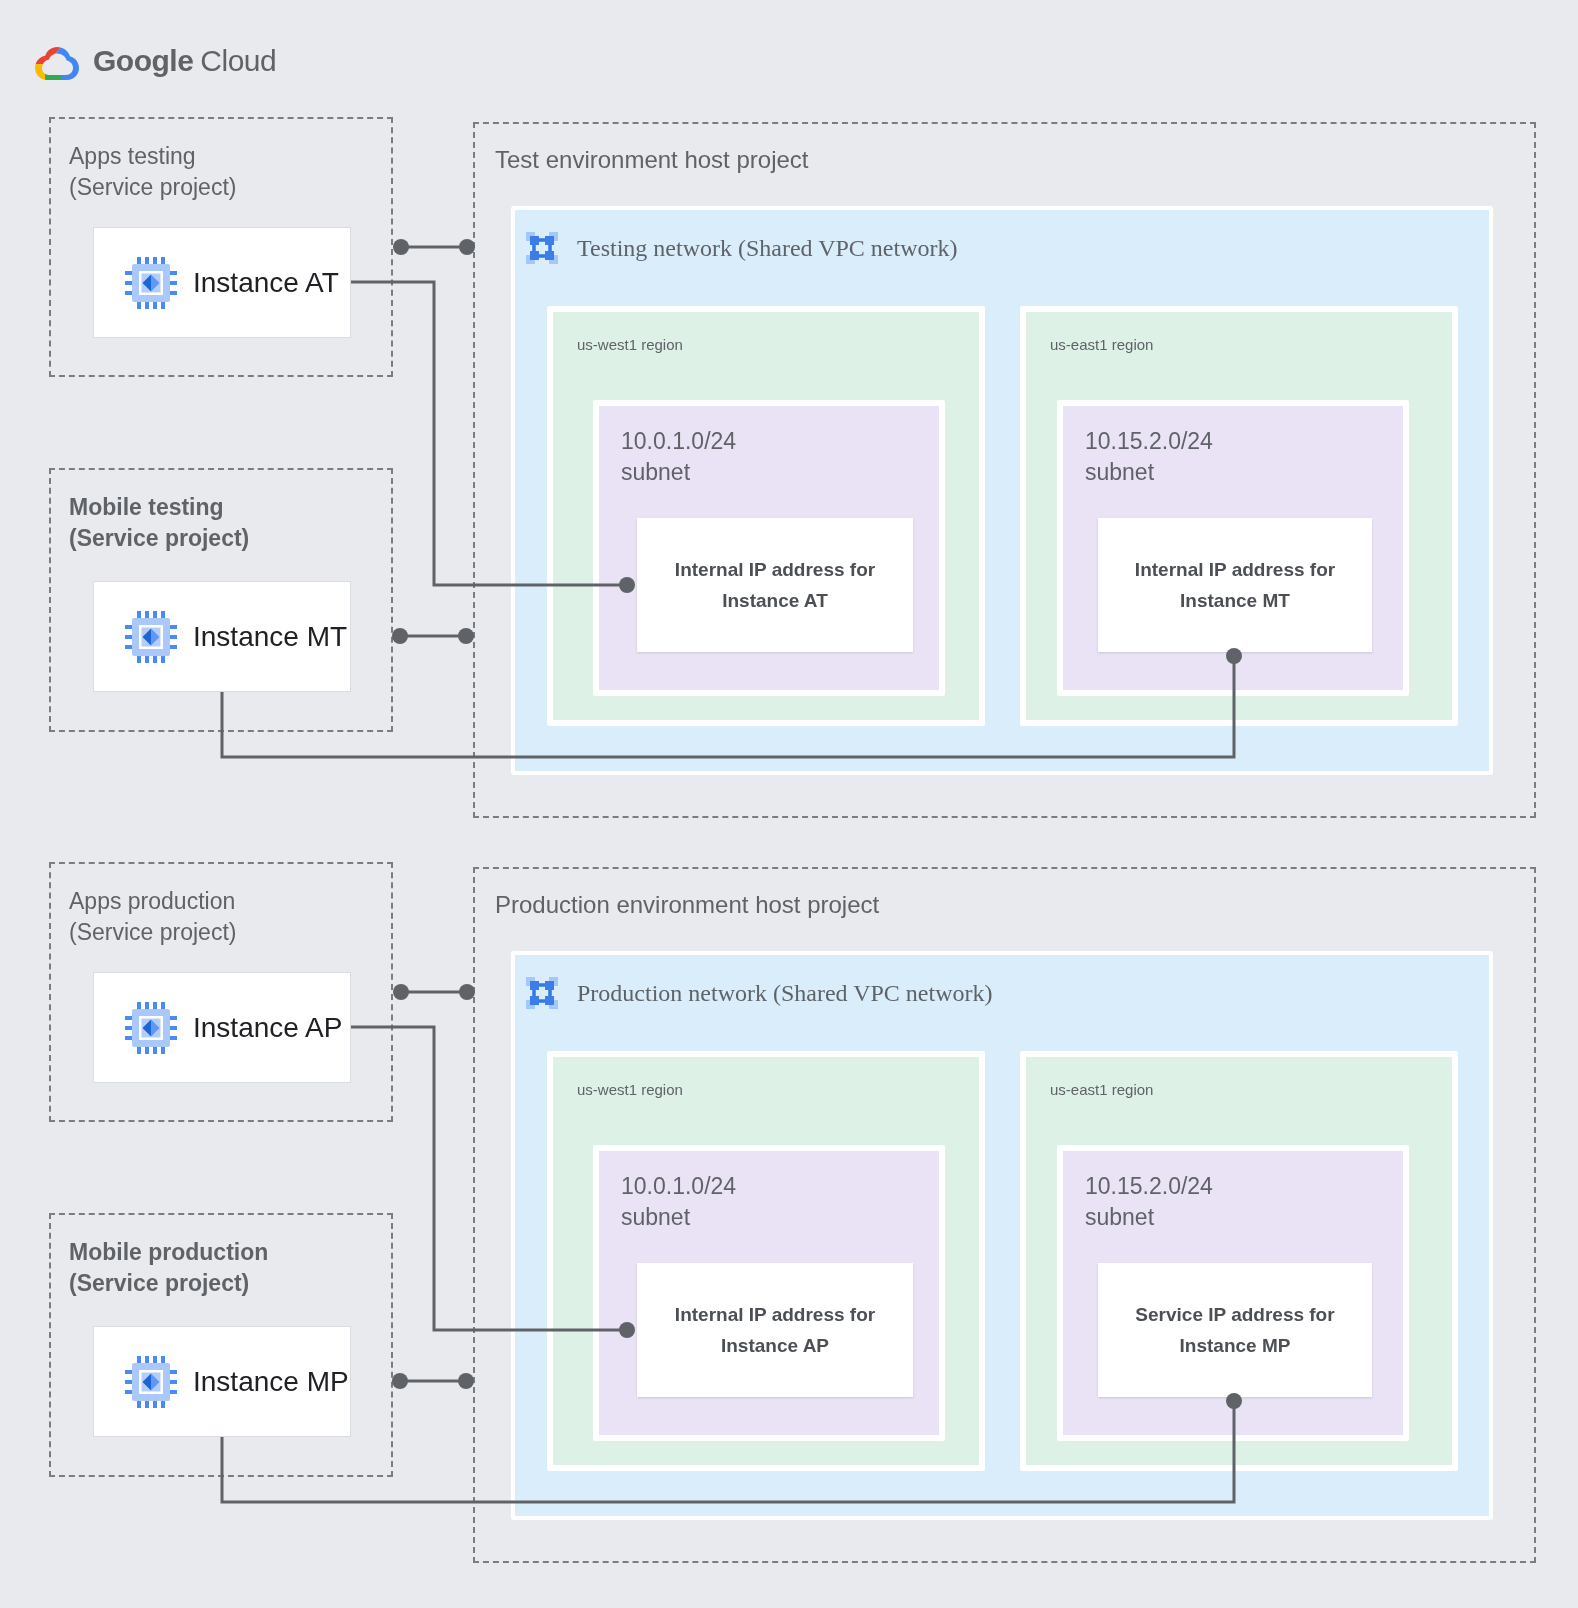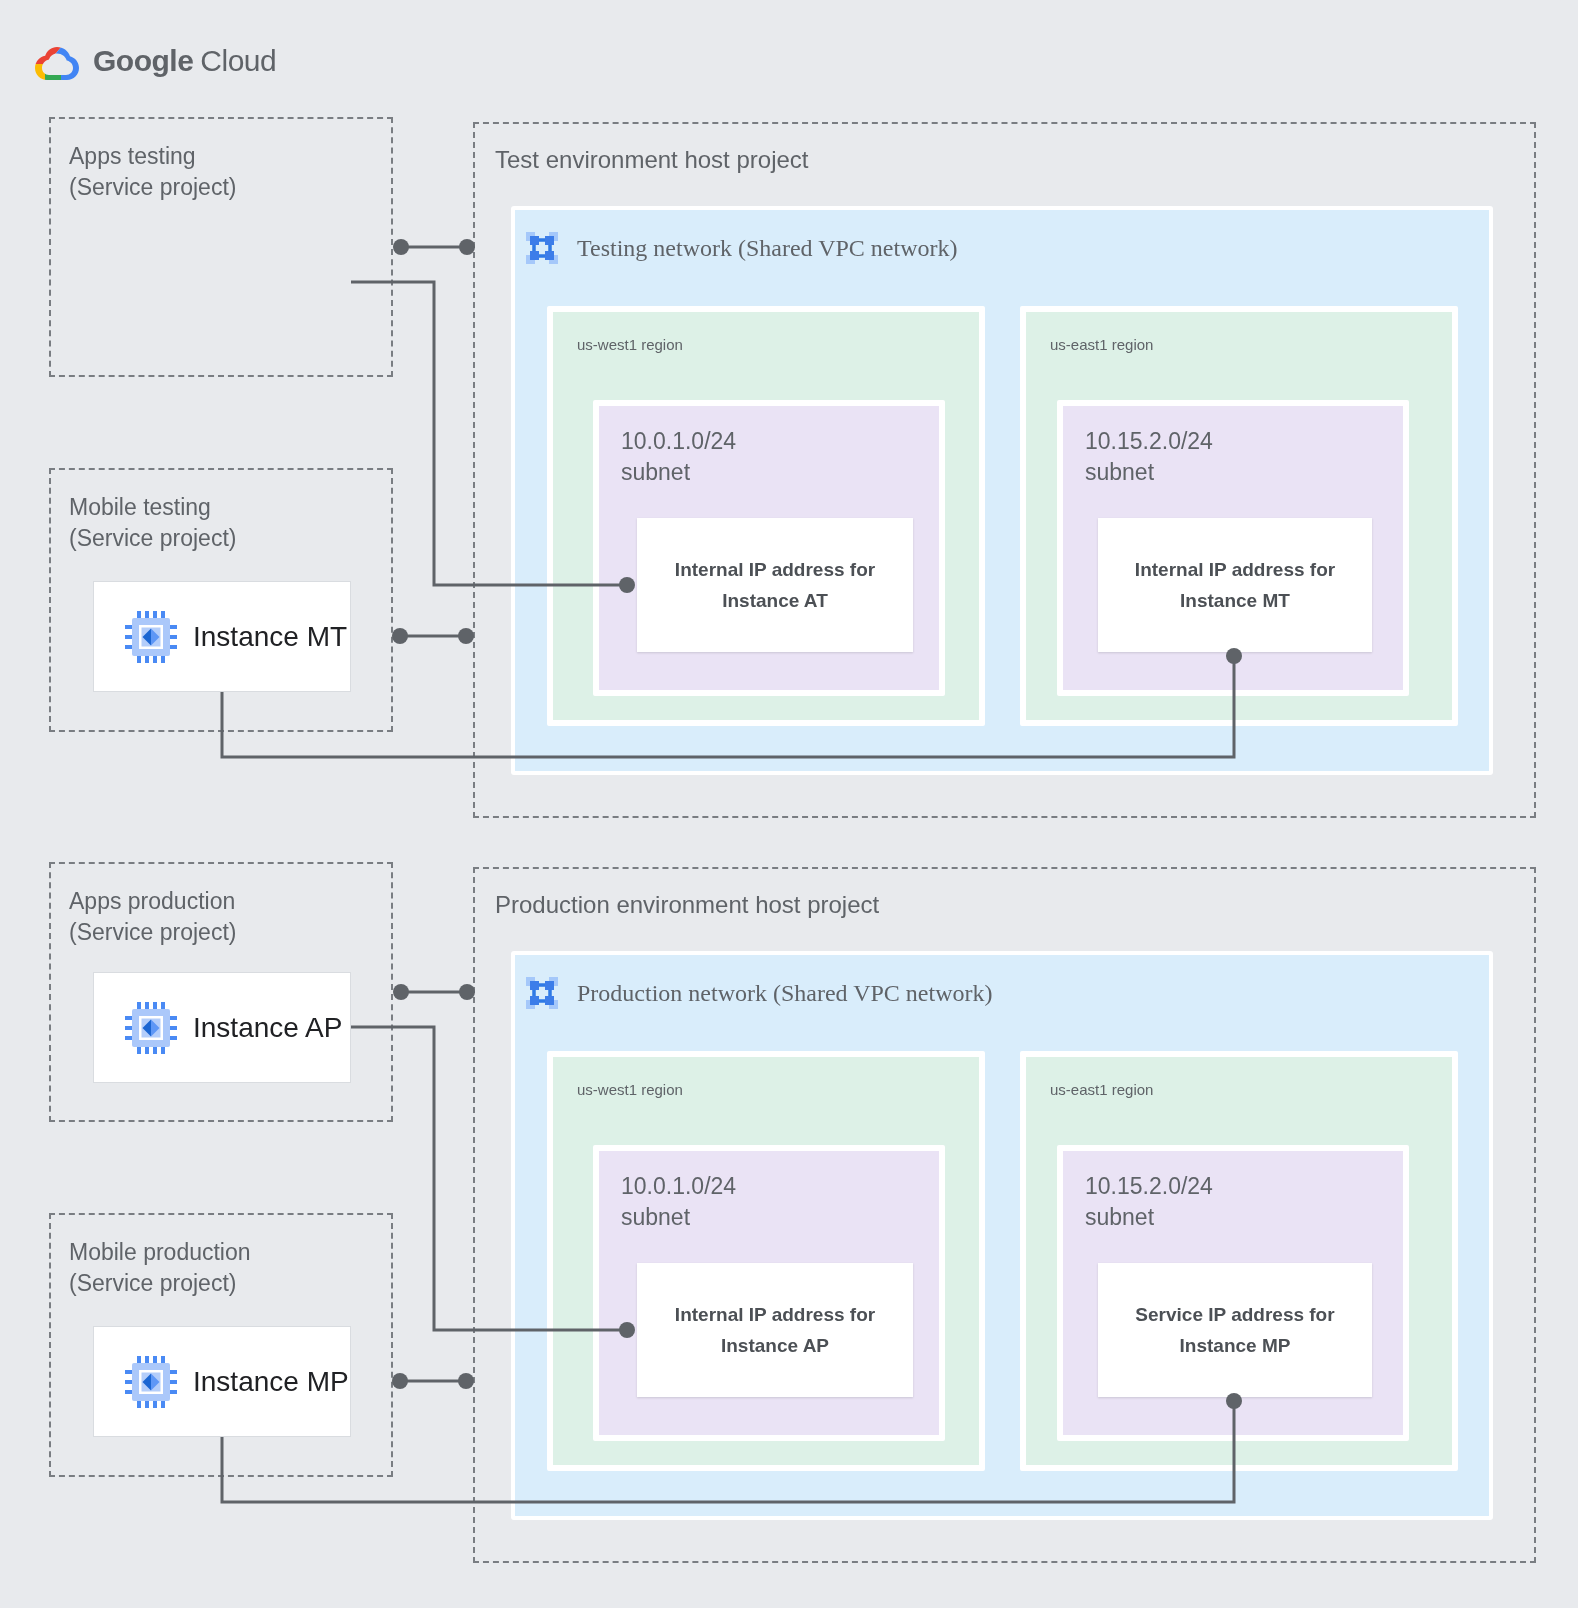--- a/index.html
+++ b/index.html
@@ -47,21 +47,21 @@
   .dashed{
     border:2px dashed var(--c-dash-gray);
     background:transparent;
   }
   .svc-outline-a{left:48px;top:117px;width:344px;height:260px;}
   .svc-outline-b{left:48px;top:468px;width:344px;height:264px;}
   .host-outline{left:472px;top:122px;width:1063px;height:696px;}
 
   .svc-title{left:68px;width:300px;font-size:23px;line-height:31px;color:var(--c-label-gray);}
   .svc-title-a{top:141px;}
-  .svc-title-b{top:492px;}
+  .svc-title-b{top:492px;font-weight:bold;}
   .host-title{left:494px;top:146px;font-size:24px;color:var(--c-label-gray);}
 
   
   .instance{
     left:92px;width:258px;height:111px;
     background:var(--c-card-white);
     border:1px solid #d9dce0;
     display:flex;align-items:center;
     padding-left:31px;gap:16px;
   }
@@ -193,20 +193,26 @@
     </div>
   </div>
 
   <div class="section test">
 
     <div class="abs dashed svc-outline-a"></div>
     <div class="abs svc-title svc-title-a">
       <div>Apps testing</div>
       <div>(Service project)</div>
     </div>
+    <div class="abs instance instance-a">
+      <svg width="52" height="52" viewBox="0 0 52 52">
+          <use href="#gce-icon-shape"></use>
+        </svg>
+      <span class="instance-label">Instance AT</span>
+    </div>
 
     <div class="abs dashed svc-outline-b"></div>
     <div class="abs svc-title svc-title-b">
       <div>Mobile testing</div>
       <div>(Service project)</div>
     </div>
     <div class="abs instance instance-b">
       <svg width="52" height="52" viewBox="0 0 52 52">
           <use href="#gce-icon-shape"></use>
         </svg>

